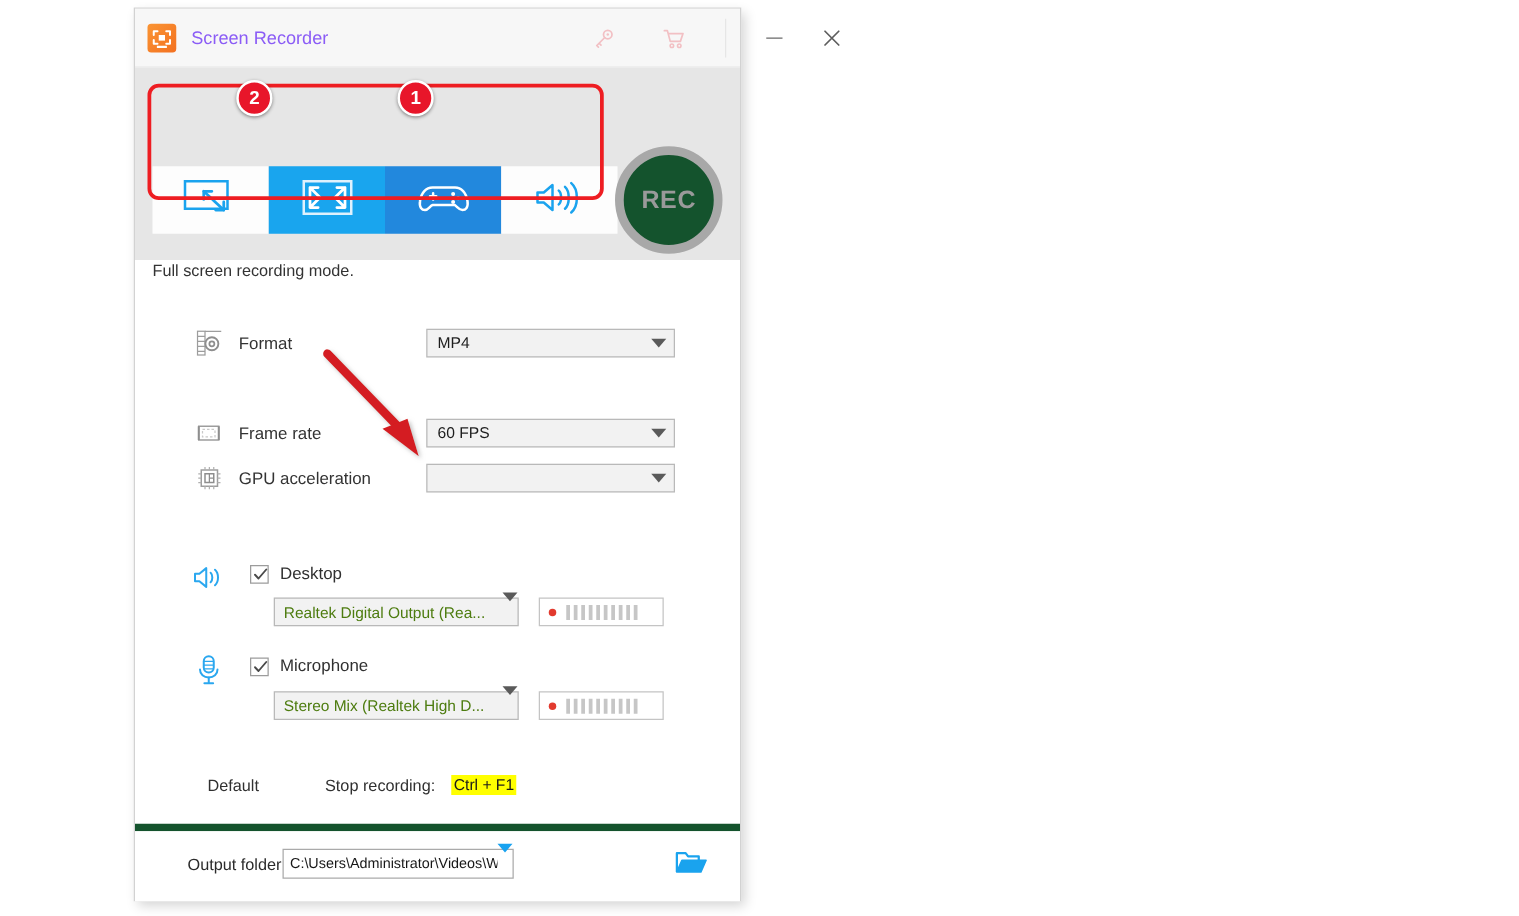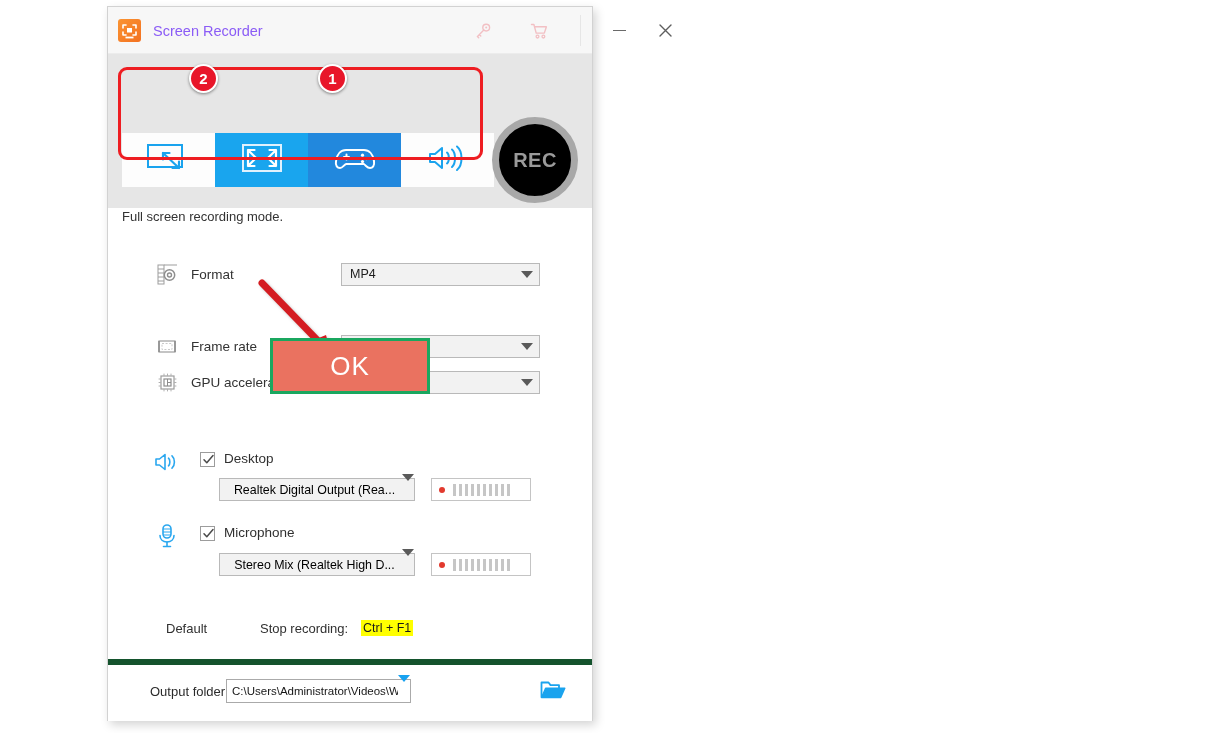--- a/index.html
+++ b/index.html
@@ -71,21 +71,21 @@
     width: 93px; height: 54px;
     display: flex; align-items: center; justify-content: center;
     background: #fdfdfd; cursor: pointer;
   }
   .mode-btn.sel-light { background: #19a5ee; }
   .mode-btn.sel-dark  { background: #2288dd; }
 
   .rec-circle {
     position: absolute; left: 384px; top: 63px;
     width: 86px; height: 86px; border-radius: 50%;
-    background: #000000; border: 7px solid #a8a8a8;
+    background: #14532d; border: 7px solid #a8a8a8;
     display: flex; align-items: center; justify-content: center;
     cursor: pointer;
   }
   .rec-circle span {
     font-size: 20px; font-weight: bold; color: #9a9a9a; letter-spacing: .5px;
   }
   .mode-desc {
     position: absolute; left: 14px; top: 155px;
     font-size: 13px; color: #333;
   }
@@ -140,22 +140,22 @@
     border: 1px solid #9c9c9c; background: #fff; cursor: pointer;
   }
   .chk svg { position: absolute; left: 1px; top: 0px; }
   .audio-label { position: absolute; font-size: 13.5px; color: #303030; }
   .dev-combo {
     position: absolute; width: 196px; height: 23px;
     background: #f2f2f2; border: 1px solid #b9b9b9;
     display: flex; align-items: center; cursor: pointer;
   }
   .dev-combo .val {
-    flex: 1; padding-left: 7px; font-size: 12.4px; color: #000000;
-    white-space: nowrap; overflow: hidden; text-align: center;
+    flex: 1; padding-left: 7px; font-size: 12.4px; color: #4d7c0f;
+    white-space: nowrap; overflow: hidden;
   }
   .meter {
     position: absolute; width: 100px; height: 23px;
     background: #fff; border: 1px solid #c4c4c4;
     display: flex; align-items: center; padding-left: 7px; gap: 3px;
   }
   .meter .dot {
     width: 6px; height: 6px; border-radius: 50%; background: #e23a2e;
     margin-right: 5px; flex: none;
   }
@@ -474,17 +474,14 @@
       <filter id="ashadow" x="-30%" y="-30%" width="170%" height="170%">
         <feDropShadow dx="2" dy="2" stdDeviation="1.6" flood-color="#999" flood-opacity="0.6"></feDropShadow>
       </filter>
     </defs>
     <g filter="url(#ashadow)">
       <path d="M22 18 L82 80" stroke="#d41f20" stroke-width="7" stroke-linecap="round" fill="none"></path>
       <path d="M95 100 L66 78 L86 70 Z" fill="#d41f20"></path>
     </g>
   </svg>
 
-  <div class="ok-box">
-    <span>OK</span>
-  </div>
 
 </div>
 
 </body></html>

